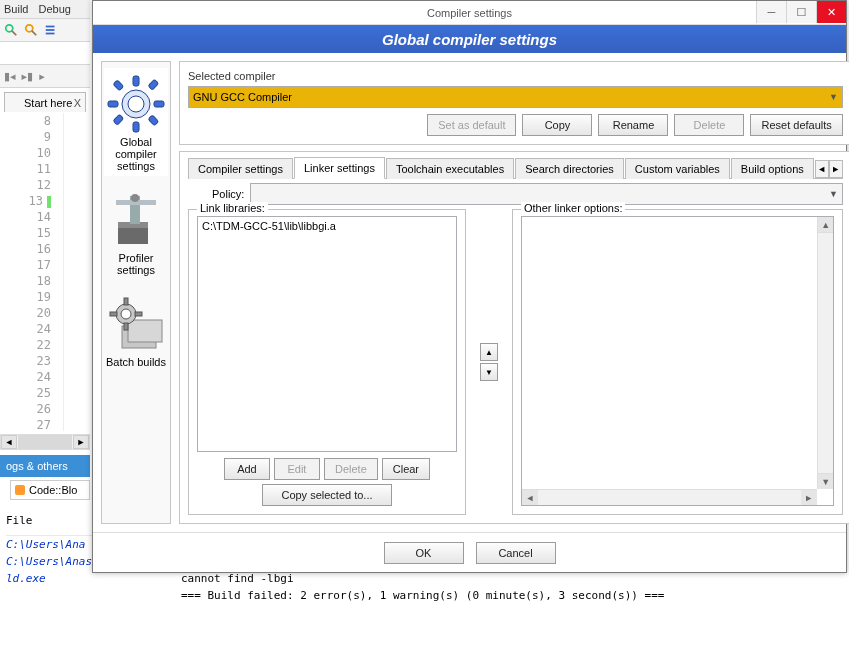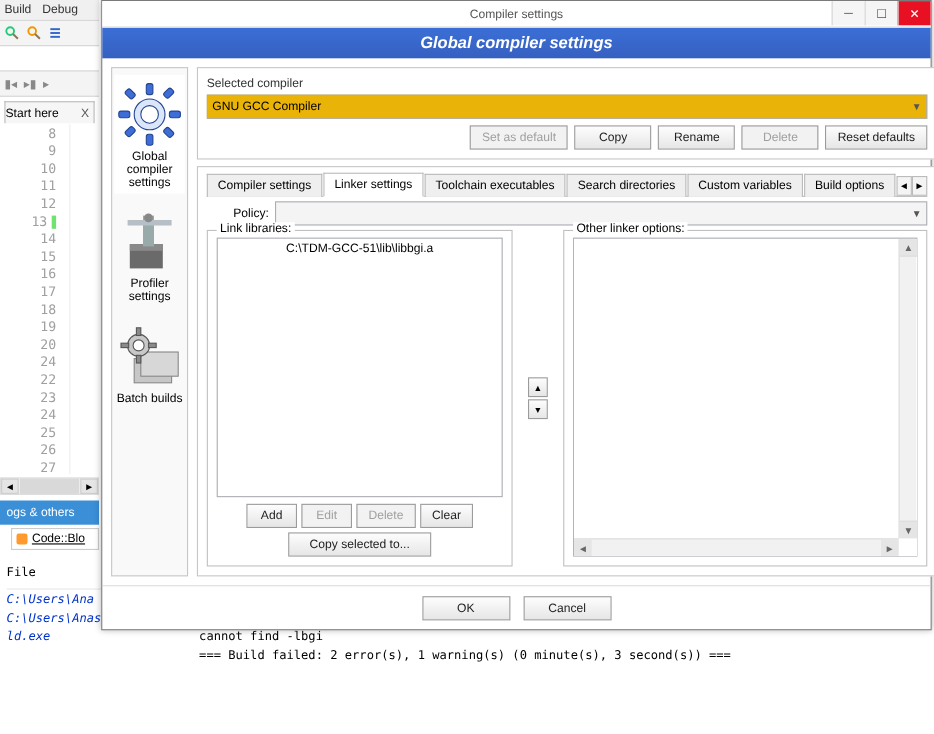--- a/index.html
+++ b/index.html
@@ -5,32 +5,32 @@
   * { box-sizing: border-box; margin: 0; padding: 0; }
   body { font-family: "Segoe UI", Tahoma, sans-serif; font-size: 11px; background: #fff; width: 849px; height: 667px; overflow: hidden; position: relative; color: #000; }
 
   
   .menu-strip { position:absolute; top:0; left:0; width:90px; height:18px; background:#f0f0f0; display:flex; align-items:center; padding-left:4px; }
   .menu-strip span { margin-right:10px; color:#333; }
 
   .toolbar1 { position:absolute; top:18px; left:0; width:90px; height:24px; background:#f4f4f4; border-top:1px solid #d5d5d5; border-bottom:1px solid #d5d5d5; display:flex; align-items:center; padding-left:4px; gap:6px;}
   .toolbar2 { position:absolute; top:64px; left:0; width:90px; height:24px; background:#f4f4f4; border-top:1px solid #d5d5d5; border-bottom:1px solid #d5d5d5; display:flex; align-items:center; padding-left:4px; gap:6px;}
 
-  .start-tab { position:absolute; top:92px; left:4px; width:82px; height:20px; background:#f6f6f6; border:1px solid #bbb; border-bottom:none; display:flex; align-items:center; padding-left:0; font-size:11px; }
+  .start-tab { position:absolute; top:92px; left:4px; width:82px; height:20px; background:#f6f6f6; border:1px solid #bbb; border-bottom:none; display:flex; align-items:center; padding-left:19px; font-size:11px; }
   .start-tab .x { margin-left:auto; margin-right:4px; color:#555; }
 
   .gutter { position:absolute; top:113px; left:0; width:64px; height:318px; background:#fff; text-align:right; padding-right:12px; font-family:Consolas,monospace; font-size:12px; color:#9f9f9f; line-height:16px; border-right:1px solid #eee;}
   .gutter .mark { display:inline-block; width:4px; height:12px; background:#6fe26f; margin-left:4px; vertical-align:middle; }
 
   .hscroll { position:absolute; top:434px; left:0; width:90px; height:16px; background:#f1f1f1; border:1px solid #ddd; display:flex; align-items:center;}
   .hscroll .arrow { width:16px; height:14px; background:#e5e5e5; border:1px solid #ccc; text-align:center; line-height:12px; font-size:9px;}
   .hscroll .thumb { flex:1; background:#d9d9d9; margin:0 1px; height:14px;}
 
   .logs-tab { position:absolute; top:455px; left:0; width:90px; height:22px; background:#3a8fd6; color:#fff; display:flex; align-items:center; padding-left:6px; font-size:11px;}
-  .code-tab { position:absolute; top:480px; left:10px; width:80px; height:20px; background:#fff; border:1px solid #ccc; display:flex; align-items:center; padding-left:4px; font-size:11px;text-decoration:underline;}
+  .code-tab { position:absolute; top:480px; left:10px; width:80px; height:20px; background:#fff; border:1px solid #ccc; display:flex; align-items:center; padding-left:4px; font-size:11px;}
   .code-tab .dot { width:10px; height:10px; border-radius:2px; background:#ff9a2e; margin-right:4px;}
 
   .log-area { position:absolute; top:508px; left:0; width:849px; height:140px; background:#fff; font-family:Consolas,monospace; font-size:11px; line-height:17px; padding:2px 6px;}
   .file-hdr { color:#000; border-bottom:1px solid #e8e8e8; padding:2px 0 6px;}
   .log-line .path { color:#0033cc; font-style:italic;}
   .log-line .warn { color:#0033cc; font-style:italic;}
   .log-line .err { color:#d40000;}
   .log-line .plain { color:#000;}
 
   
@@ -58,21 +58,21 @@
   .tabs { display:flex; border-bottom:1px solid #bbb; position:relative; align-items:flex-end;}
   .tab { padding:4px 9px; border:1px solid #bbb; border-bottom:none; background:#efefef; margin-right:1px; font-size:11px; position:relative; top:1px; cursor:pointer; white-space:nowrap;}
   .tab.active { background:#fff; font-weight:normal; border-bottom:1px solid #fff;}
   .tab-arrows { margin-left:auto; display:flex;}
   .tab-arrows .ar { width:14px; height:18px; border:1px solid #bbb; background:#f4f4f4; display:flex; align-items:center; justify-content:center; font-size:9px; cursor:pointer;}
 
   .policy-row { display:flex; align-items:center; gap:6px; padding:4px 0;margin-left:24px;}
   .policy-row .combo { flex:1;}
 
   .link-area { display:flex; gap:10px; flex:1;}
-  .fieldset { border:1px solid #c0c0c0; padding:6px 8px 8px; position:relative; display:flex; flex-direction:column;text-align:center;}
+  .fieldset { border:1px solid #c0c0c0; padding:6px 8px 8px; position:relative; display:flex; flex-direction:column;}
   .fieldset .legend { position:absolute; top:-8px; left:8px; background:#fff; padding:0 3px; font-size:11px;}
   .fs-left { flex:0 0 278px;}
   .fs-right { flex:1;}
   .listbox { flex:1; border:1px solid #abadb3; background:#fff; padding:3px 4px; font-size:11px; overflow:auto; min-height:210px;}
   .sm-btn-row { display:flex; gap:4px; justify-content:center; margin-top:6px;}
   .sm-btn-row .btn { min-width:46px;}
   .copysel { display:flex; justify-content:center; margin-top:4px;}
 
   .updown { display:flex; flex-direction:column; gap:2px; align-self:center; margin:0 4px;}
   .updown .ud { width:18px; height:18px; border:1px solid #9b9b9b; background:linear-gradient(#fdfdfd,#e6e6e6); display:flex; align-items:center; justify-content:center; font-size:8px; cursor:pointer;}

